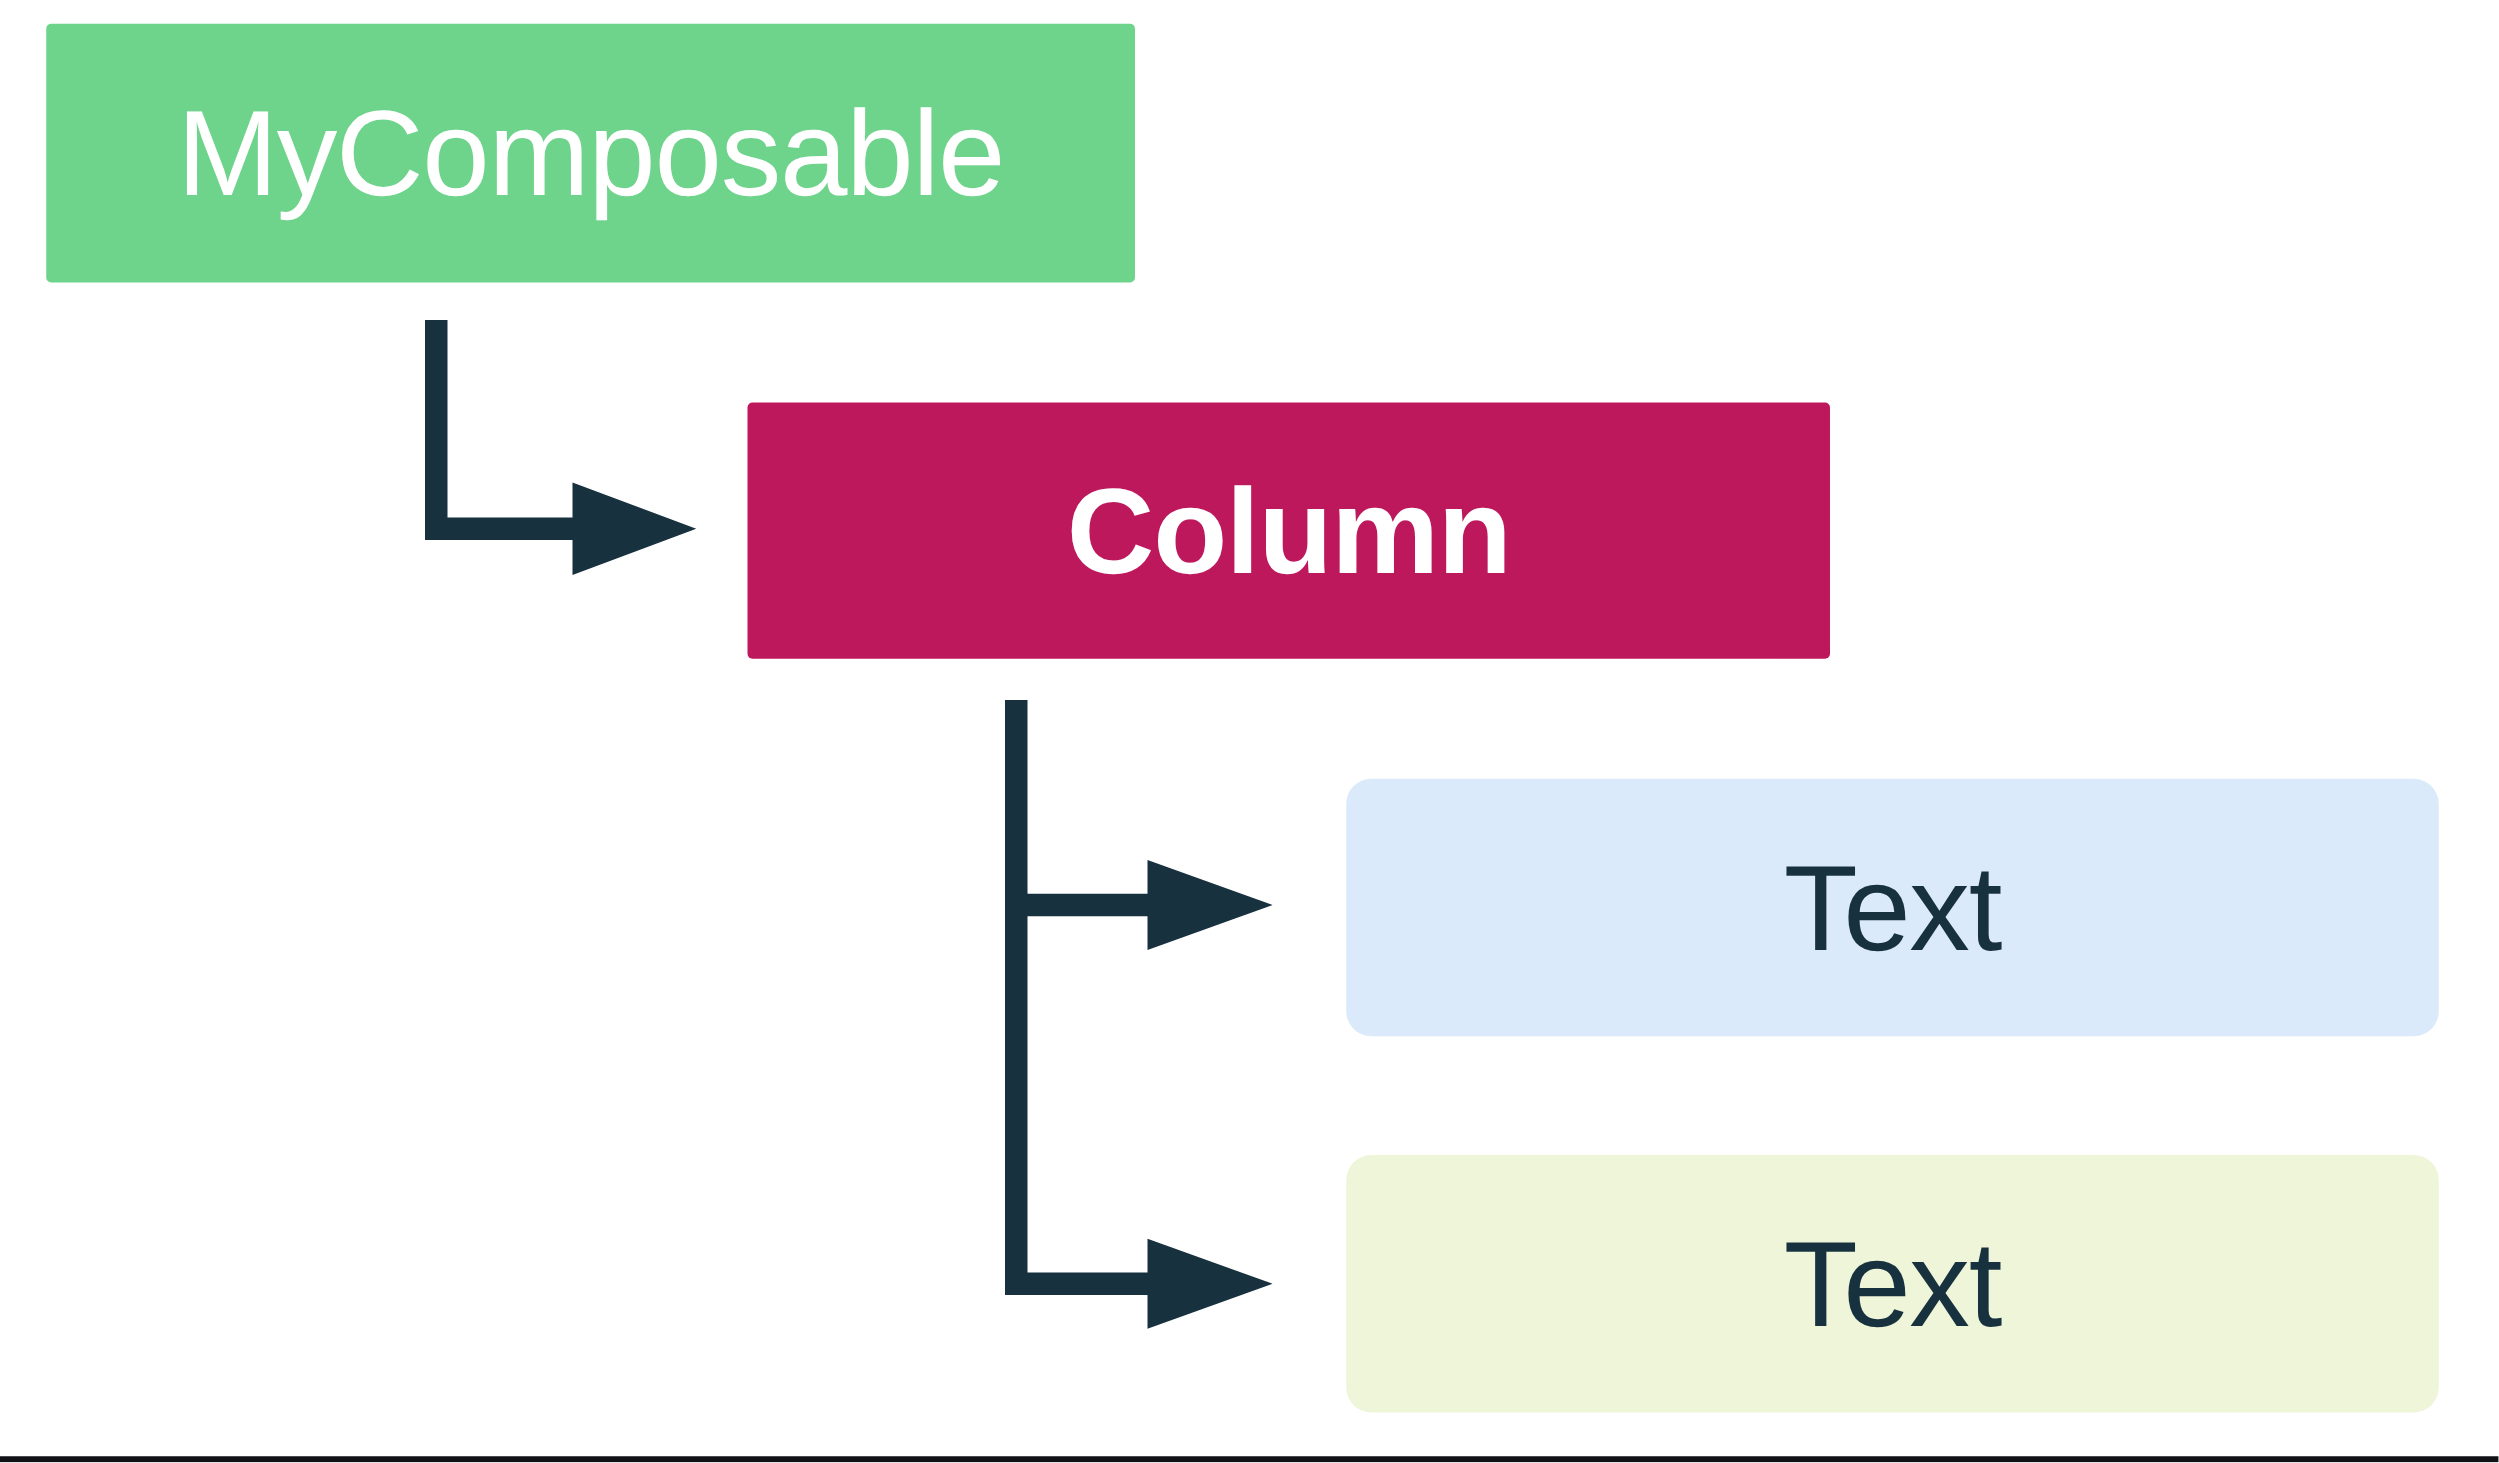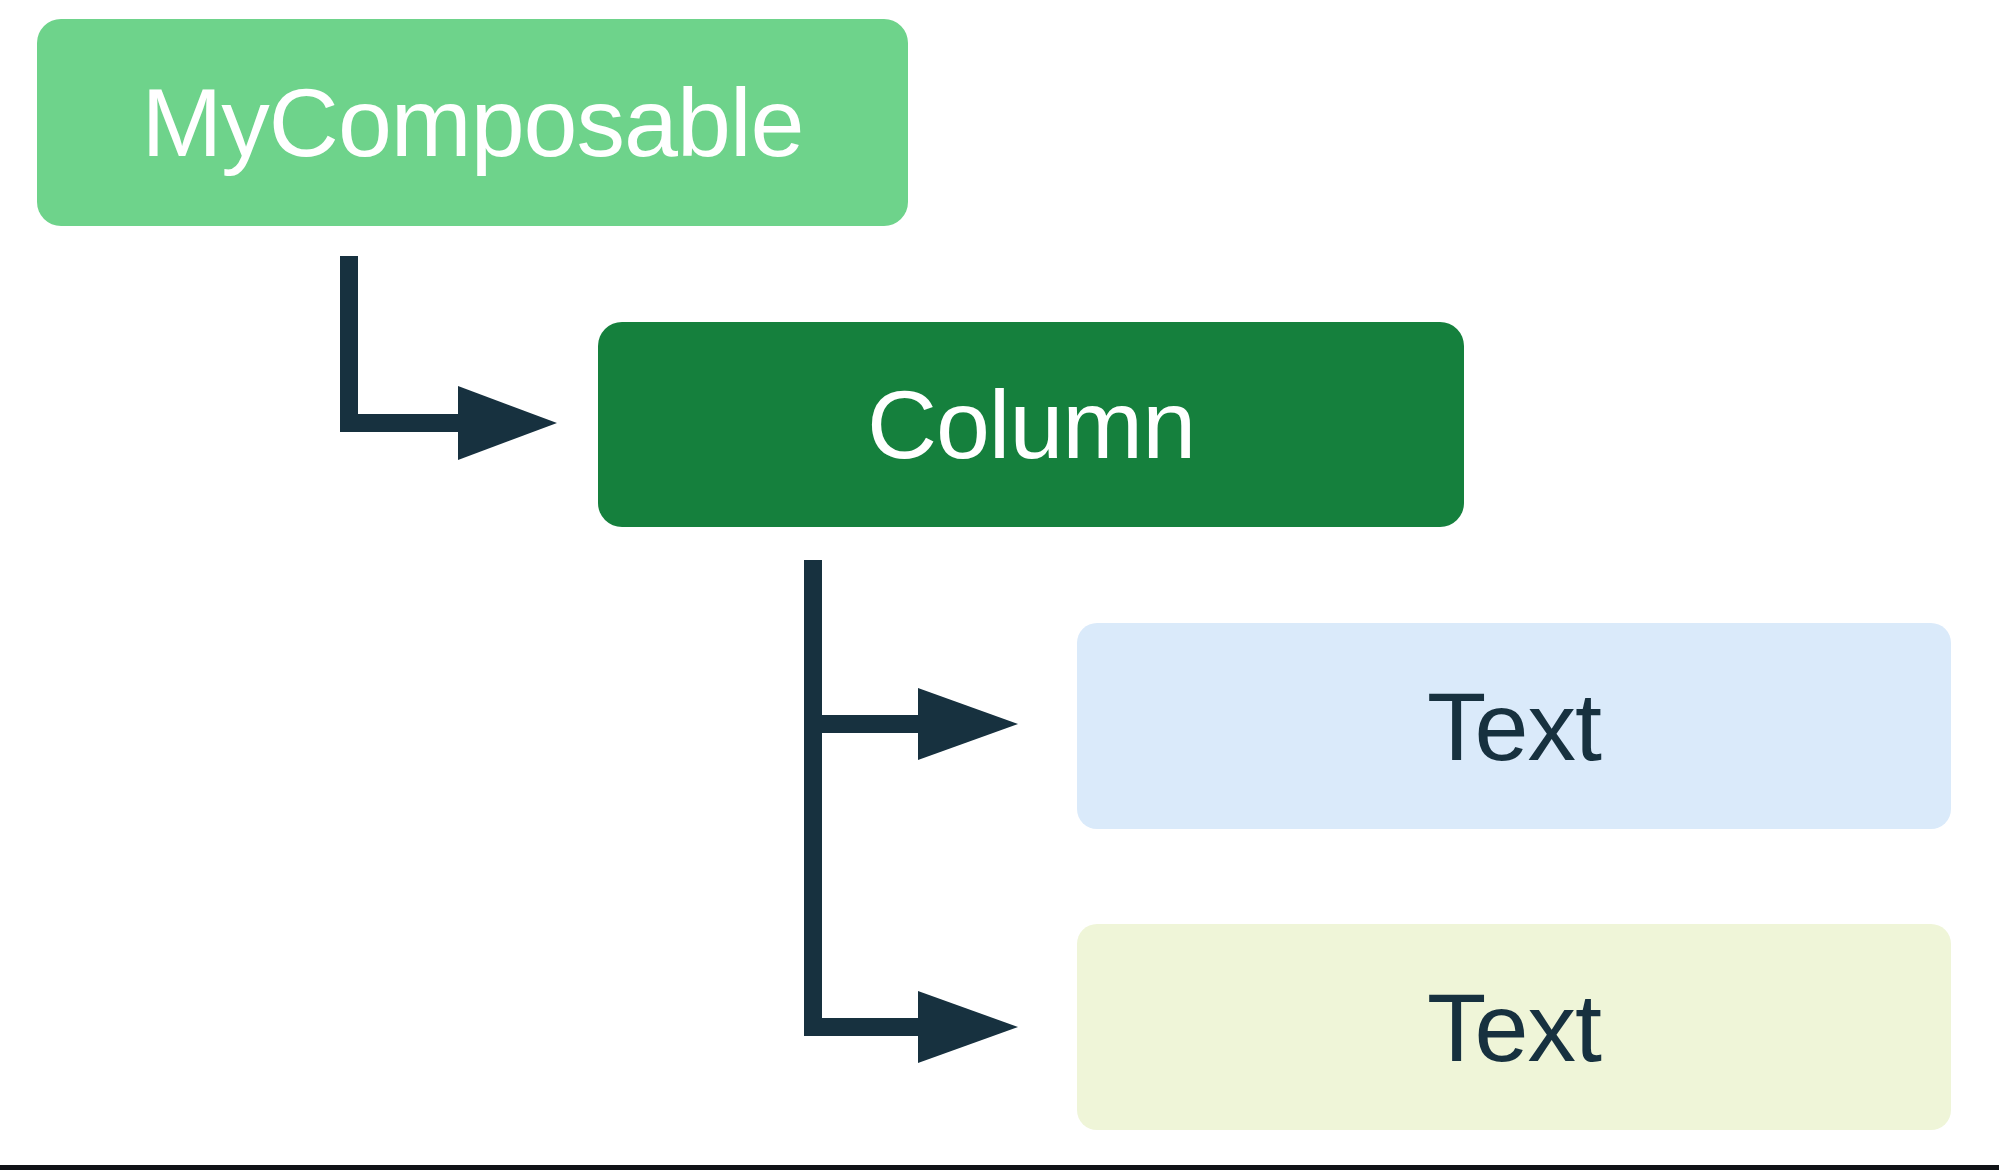--- a/index.html
+++ b/index.html
@@ -13,21 +13,21 @@
     height: 1170px;
     background: #ffffff;
     overflow: hidden;
     font-family: "Liberation Sans", "DejaVu Sans", sans-serif;
   }
   .node {
     position: absolute;
     display: flex;
     align-items: center;
     justify-content: center;
-    border-radius: 24px;
+    border-radius: 4px;
     font-size: 97px;
     font-weight: 400;
     letter-spacing: -1px;
     line-height: 1;
     white-space: nowrap;
   }
   .node-mycomposable { left: 37px;   top: 19px;  width: 871px; height: 207px; }
   .node-column       { left: 598px;  top: 322px; width: 866px; height: 205px; }
   .node-text-1       { left: 1077px; top: 623px; width: 874px; height: 206px; border-radius: 20px; }
   .node-text-2       { left: 1077px; top: 924px; width: 874px; height: 206px; border-radius: 20px; }
@@ -66,21 +66,21 @@
     <g>
       <path class="arrow-stroke" d="M813 715 V1027 H920" fill="none" stroke-width="18" stroke="#17313f"></path>
       <polygon class="arrow-head" points="918,991 918,1063 1018,1027" fill="#17313f"></polygon>
     </g>
   </svg>
 
   <div class="node node-mycomposable" style="background: rgb(110, 211, 139); color: rgb(255, 255, 255);">
     <span>MyComposable</span>
   </div>
 
-  <div class="node node-column" style="background: #15803d; color: rgb(255, 255, 255);">
+  <div class="node node-column" style="background: #be185d; color: rgb(255, 255, 255); font-weight: bold;">
     <span>Column</span>
   </div>
 
   <div class="node node-text-1" style="background: rgb(218, 234, 250); color: rgb(23, 49, 63);">
     <span>Text</span>
   </div>
 
   <div class="node node-text-2" style="background: rgb(239, 245, 216); color: rgb(23, 49, 63);">
     <span>Text</span>
   </div>

